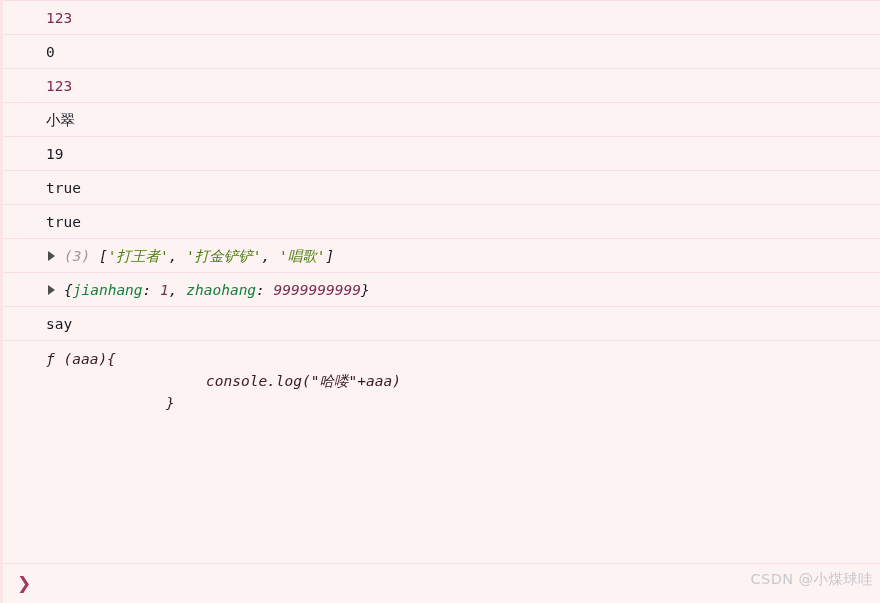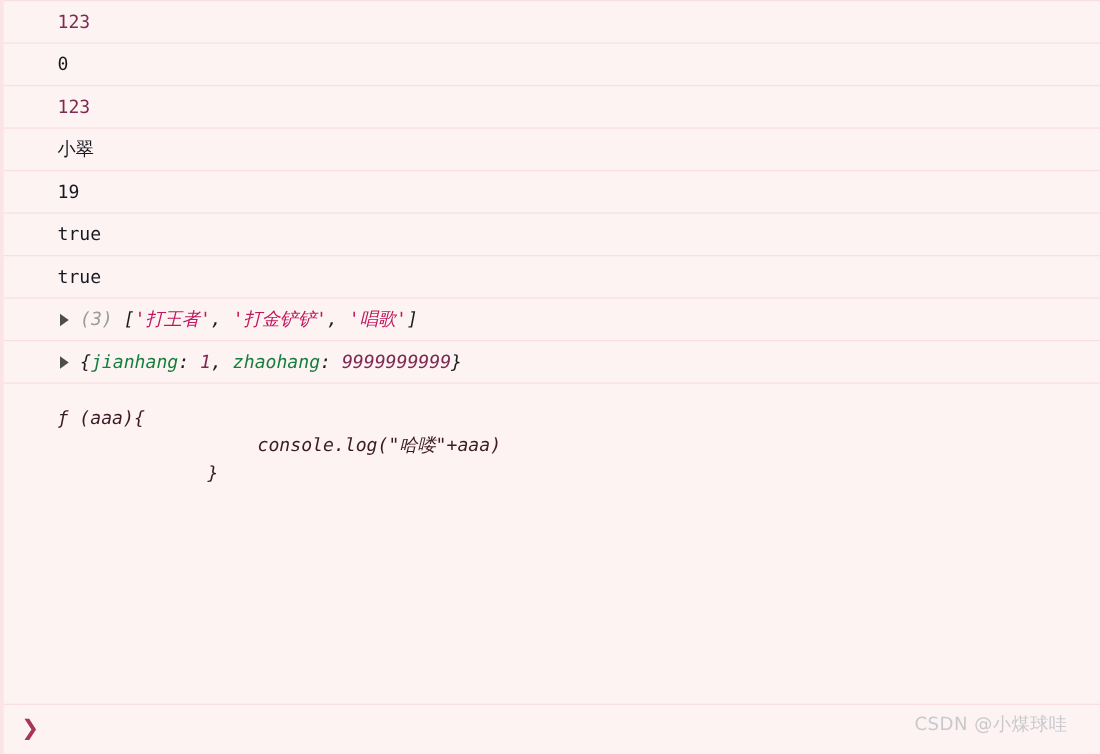--- a/index.html
+++ b/index.html
@@ -42,21 +42,21 @@
     align-items: center;
     white-space: pre;
   }
   .console-row:first-child {
     border-top: 1px solid #f9dfe2;
   }
 
   
   .tok-num     { color: #7d2b52; }
   .tok-plain   { color: #151a21; }
-  .tok-string  { color: #be185d; margin-top: 46px; }
+  .tok-string  { color: #4d7c0f; margin-top: 46px; }
   .tok-punct   { color: #1b1b1f; }
   .tok-dim     { color: #9b9b9b; font-style: italic; }
   .tok-key     { color: #15803d; font-style: italic; }
   .tok-objnum  { color: #7d2b52; font-style: italic; }
 
   .italic { font-style: italic; }
 
   
   .row-expandable {
     padding-left: 43px;
@@ -81,21 +81,21 @@
   }
 
   .row-content {
     display: inline-block;
     white-space: pre;
   }
 
   
   .row-function {
     align-items: flex-end;
-    padding-top: 17px;
+    padding-top: 7px;
     padding-bottom: 9px;
     min-height: 0;
     line-height: 22px;
   }
   .fn-body {
     display: block;
     white-space: pre;
     font-style: italic;
     color: #3a1a26;
     font-size: 14.5px;
@@ -133,21 +133,21 @@
     font-family: "DejaVu Sans Mono", "Liberation Mono", monospace;
     font-size: 14.5px;
     color: #1b1b1f;
     margin-left: 10px;
     padding: 0;
   }
 
   
   #watermark {
     position: absolute;
-    right: 26px;
+    right: 7px;
     bottom: 14px;
     font-family: "DejaVu Sans", "Liberation Sans", sans-serif;
     font-size: 14.5px;
     color: #c9c9cd;
     letter-spacing: 0.4px;
     user-select: none;
     pointer-events: none;
   }
 </style>
 </head>
@@ -158,20 +158,21 @@
   <div class="console-rows" id="console-rows">
       <div class="console-row"><span class="row-content tok-num">123</span></div>
       <div class="console-row"><span class="row-content tok-plain">0</span></div>
       <div class="console-row"><span class="row-content tok-num">123</span></div>
       <div class="console-row"><span class="row-content tok-plain">小翠</span></div>
       <div class="console-row"><span class="row-content tok-plain">19</span></div>
       <div class="console-row"><span class="row-content tok-plain">true</span></div>
       <div class="console-row"><span class="row-content tok-plain">true</span></div>
       <div class="console-row row-expandable"><span class="disclosure"></span><span class="row-content"><span class="tok-dim">(3)</span> <span class="tok-punct italic">[</span><span class="tok-string italic">'打王者'</span><span class="tok-punct italic">, </span><span class="tok-string italic">'打金铲铲'</span><span class="tok-punct italic">, </span><span class="tok-string italic">'唱歌'</span><span class="tok-punct italic">]</span></span></div>
       <div class="console-row row-expandable"><span class="disclosure"></span><span class="row-content"><span class="tok-punct italic">{</span><span class="tok-key">jianhang</span><span class="tok-punct italic">: </span><span class="tok-objnum">1</span><span class="tok-punct italic">, </span><span class="tok-key">zhaohang</span><span class="tok-punct italic">: </span><span class="tok-objnum">9999999999</span><span class="tok-punct italic">}</span></span></div>
+      <div class="console-row"><span class="row-content tok-plain">say</span></div>
       <div class="console-row row-function"><span class="fn-body"><span class="fn-line-1">ƒ (aaa){</span><span class="fn-line-2">console.log("哈喽"+aaa)</span><span class="fn-line-3">}</span></span></div>
     </div>
 
   <div id="console-prompt">
     <span class="prompt-chevron">❯</span>
     <input class="prompt-input" type="text" placeholder="" style="">
   </div>
 
   <div id="watermark">CSDN @小煤球哇</div>
 

